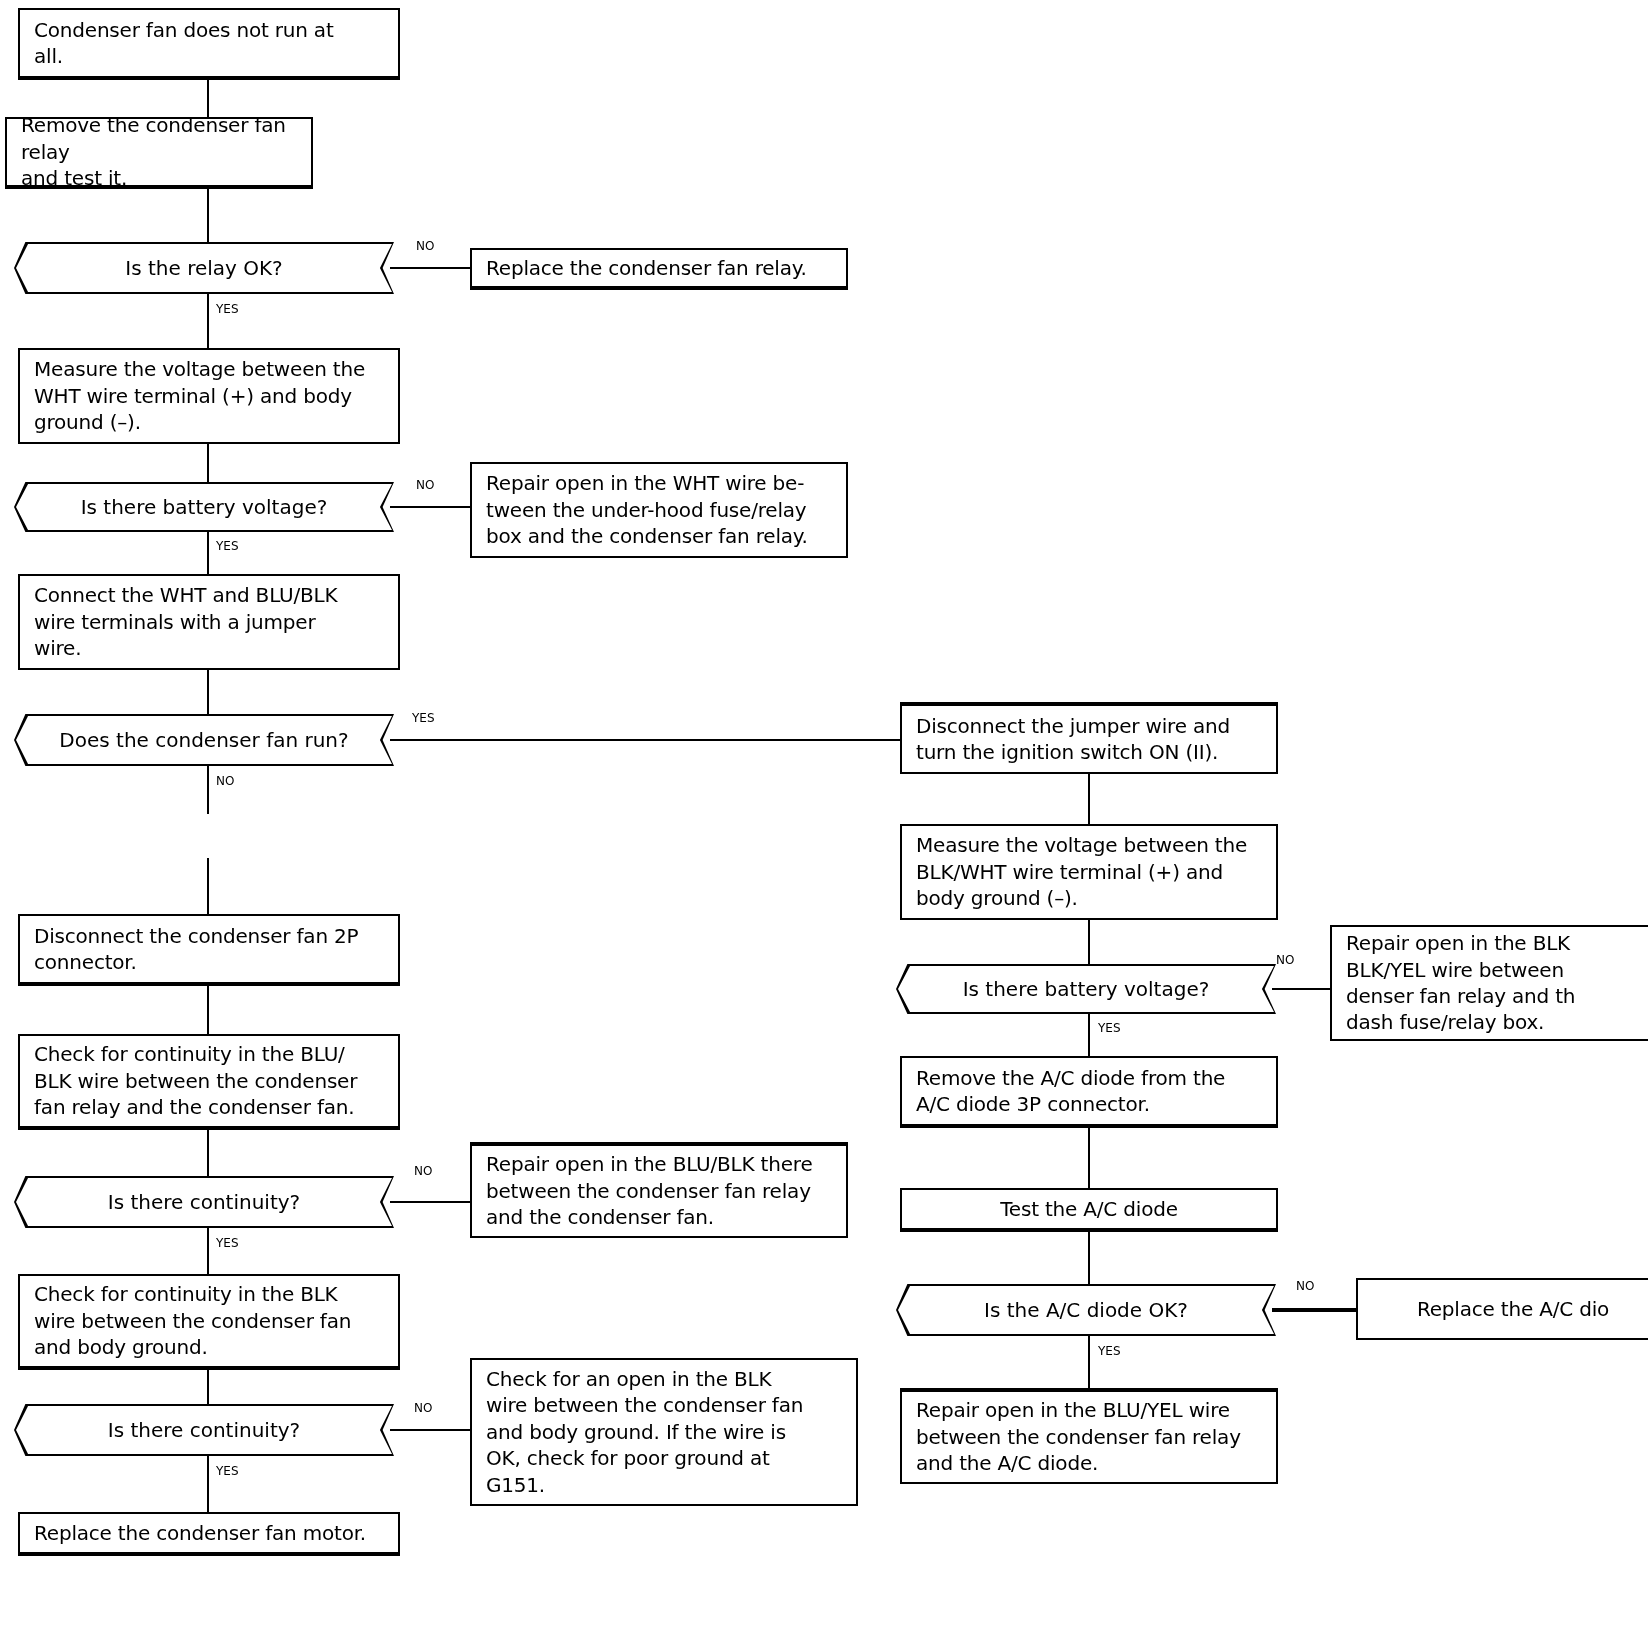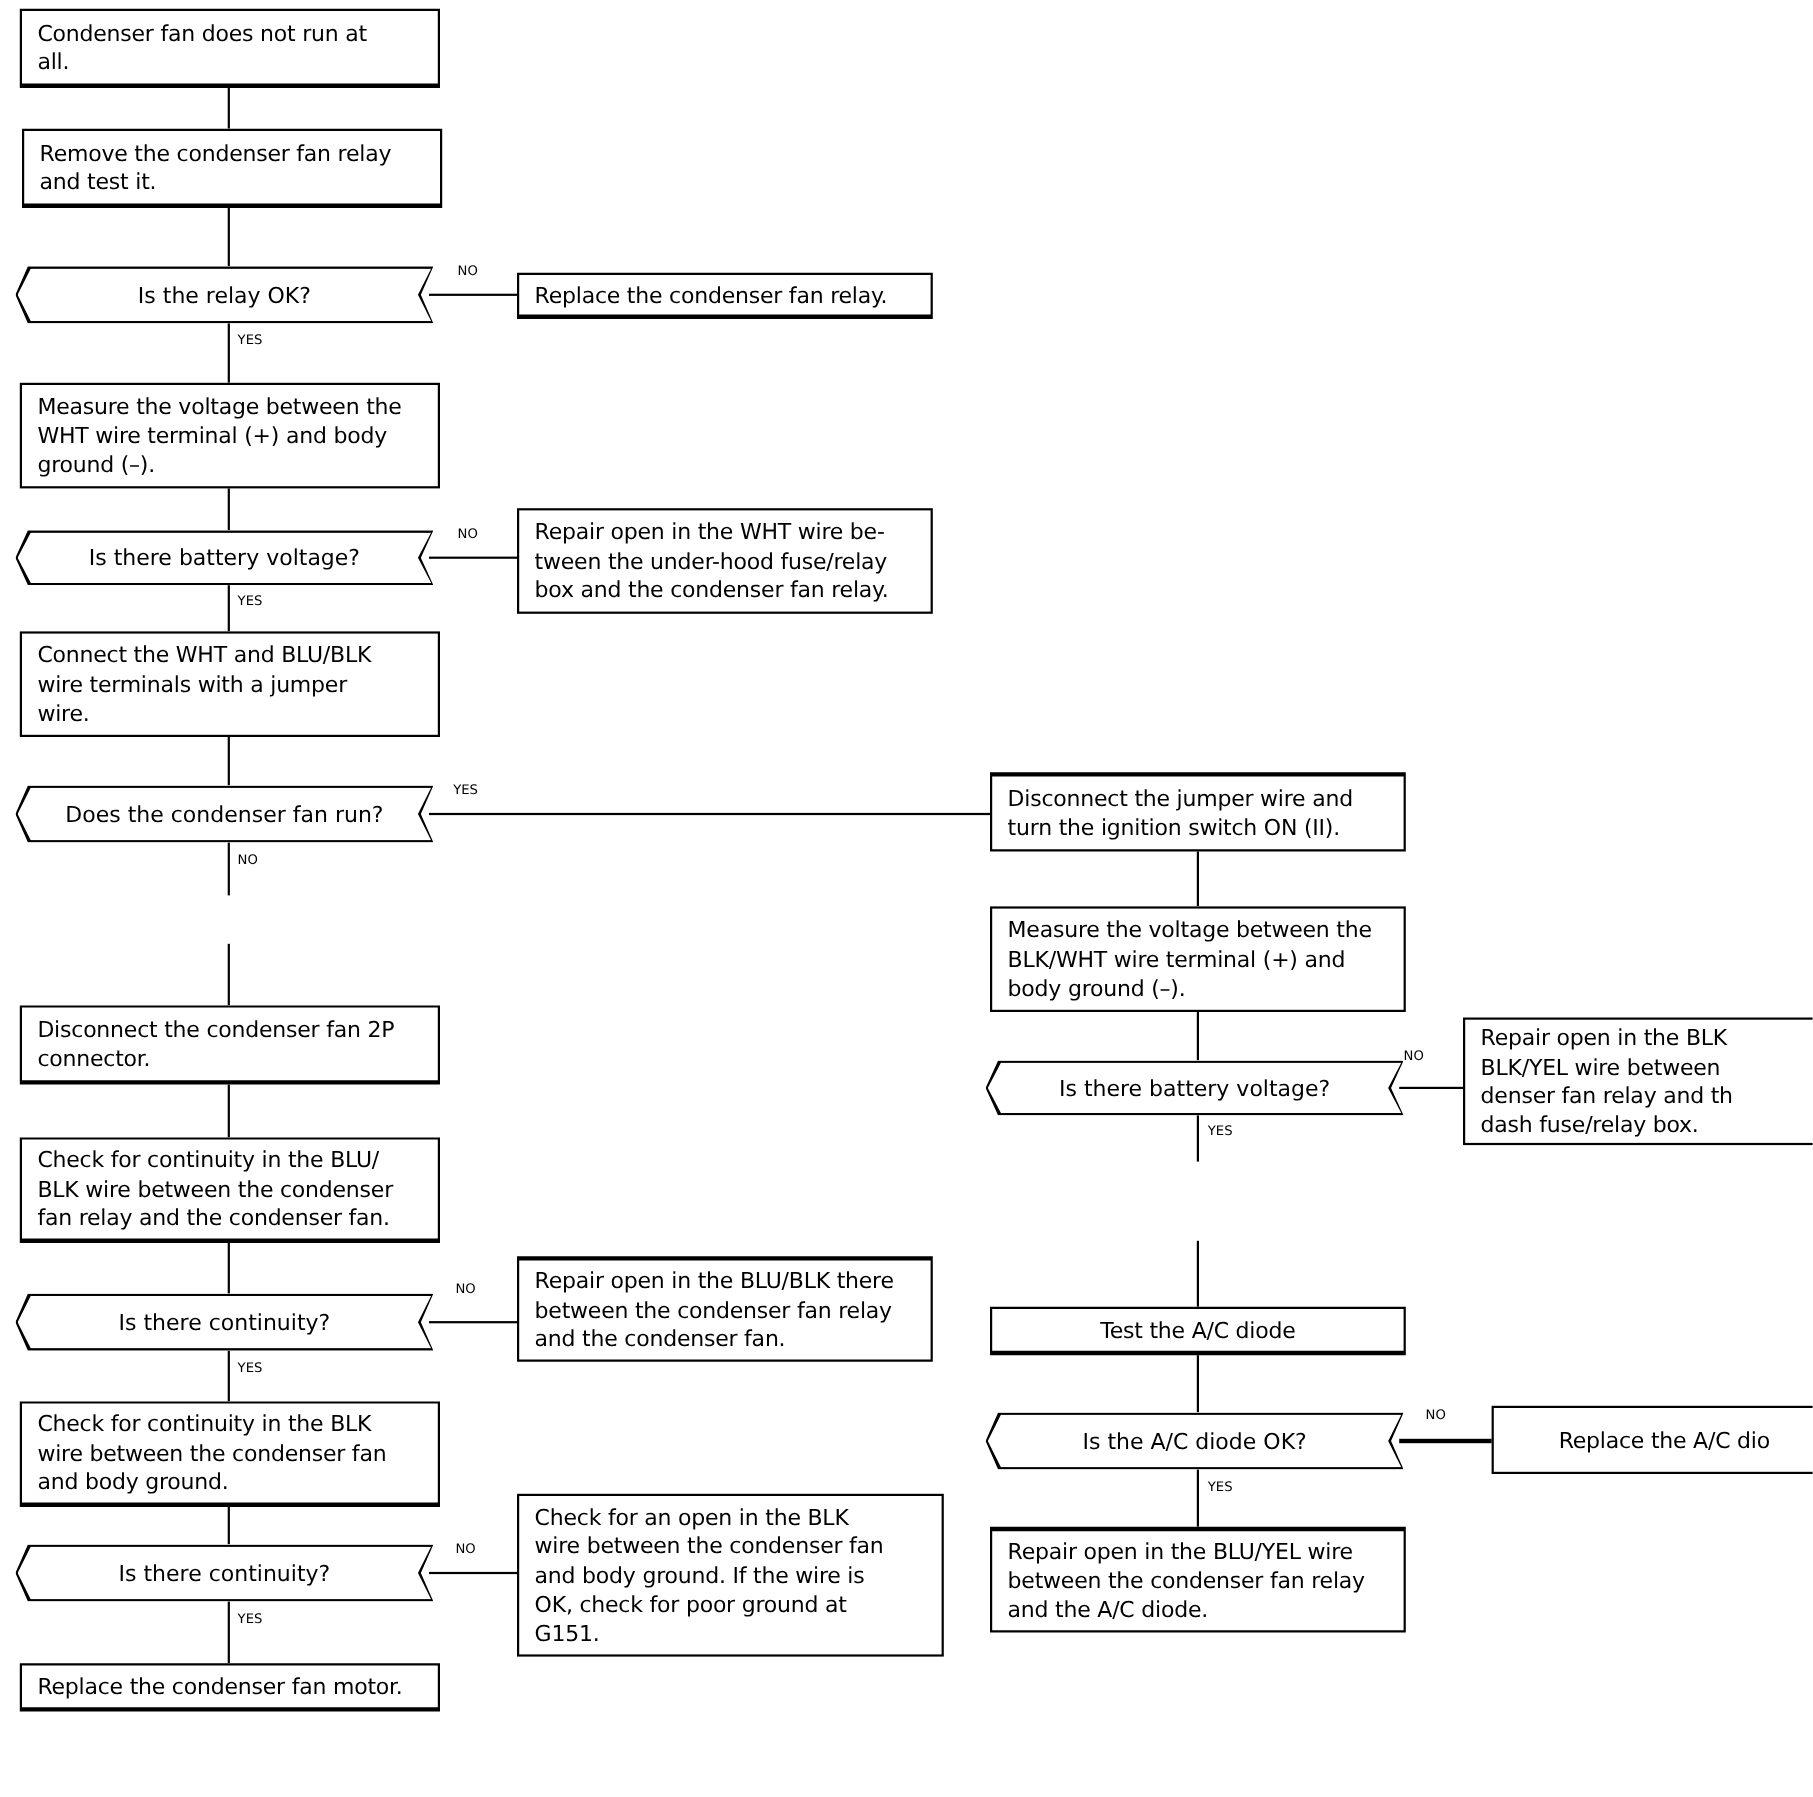--- a/index.html
+++ b/index.html
@@ -92,21 +92,21 @@
 
 <div id="canvas">
 
   <div class="box thick" style="left:18px; top:8px; width:382px; height:72px;">
     <span class="txt">Condenser fan does not run at
 all.</span>
   </div>
 
   <div class="ln v" style="left:207px; top:80px; height:37px;"></div>
 
-  <div class="box thick" style="left:20px; top:117px; width:382px; height:72px;">
+  <div class="box thick" style="left:5px; top:117px; width:308px; height:72px;">
     <span class="txt">Remove the condenser fan relay
 and test it.</span>
   </div>
 
   <div class="ln v" style="left:207px; top:189px; height:53px;"></div>
 
   <div class="hex" style="left:14px; top:242px; width:380px; height:52px;">
     <div class="hexbody"></div>
     <div class="hexinner">
       <span class="txt">Is the relay OK?</span>
@@ -269,20 +269,24 @@
   <div class="box" style="left:1330px; top:925px; width:340px; height:116px;">
     <span class="txt">Repair open in the BLK
 BLK/YEL wire between
 denser fan relay and th
 dash fuse/relay box.</span>
   </div>
 
   <div class="ln v" style="left:1088px; top:1014px; height:42px;"></div>
   <div class="blabel" style="left:1098px; top:1022px;">YES</div>
 
+  <div class="box thick" style="left:900px; top:1056px; width:378px; height:72px;">
+    <span class="txt">Remove the A/C diode from the
+A/C diode 3P connector.</span>
+  </div>
 
   <div class="ln v" style="left:1088px; top:1128px; height:60px;"></div>
 
   <div class="box thick" style="left:900px; top:1188px; width:378px; height:44px;">
     <span class="txt" style="width:100%; text-align:center;">Test the A/C diode</span>
   </div>
 
   <div class="ln v" style="left:1088px; top:1232px; height:52px;"></div>
 
   <div class="hex" style="left:896px; top:1284px; width:380px; height:52px;">

